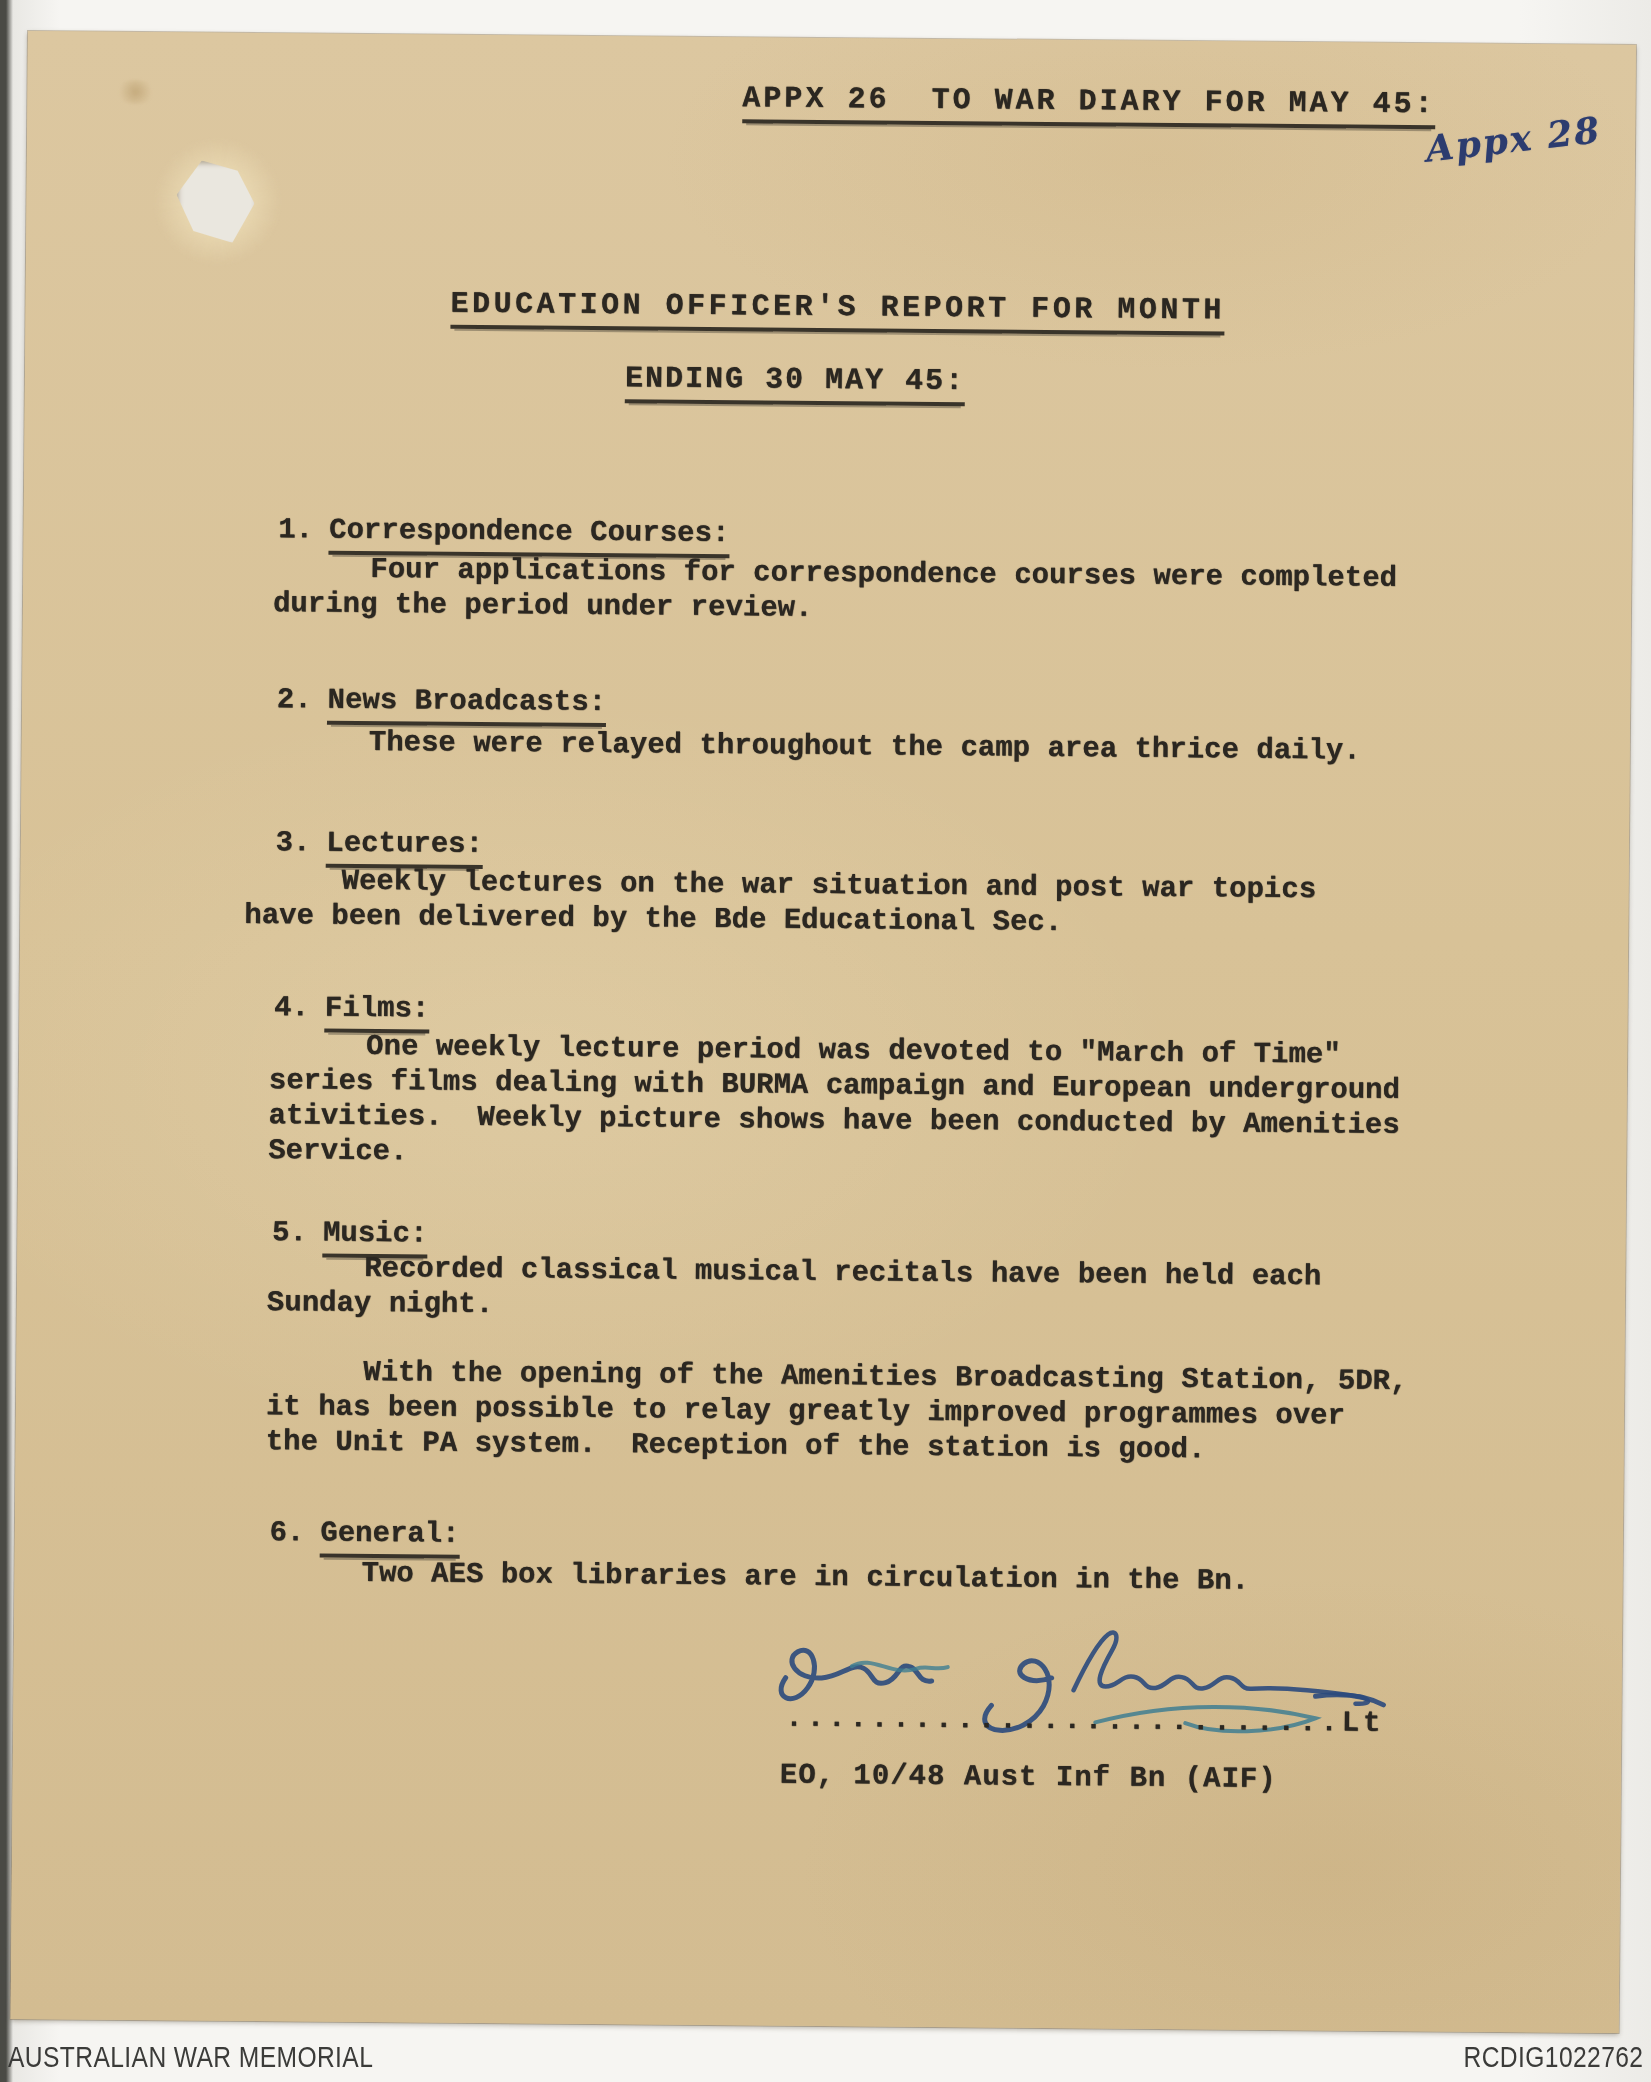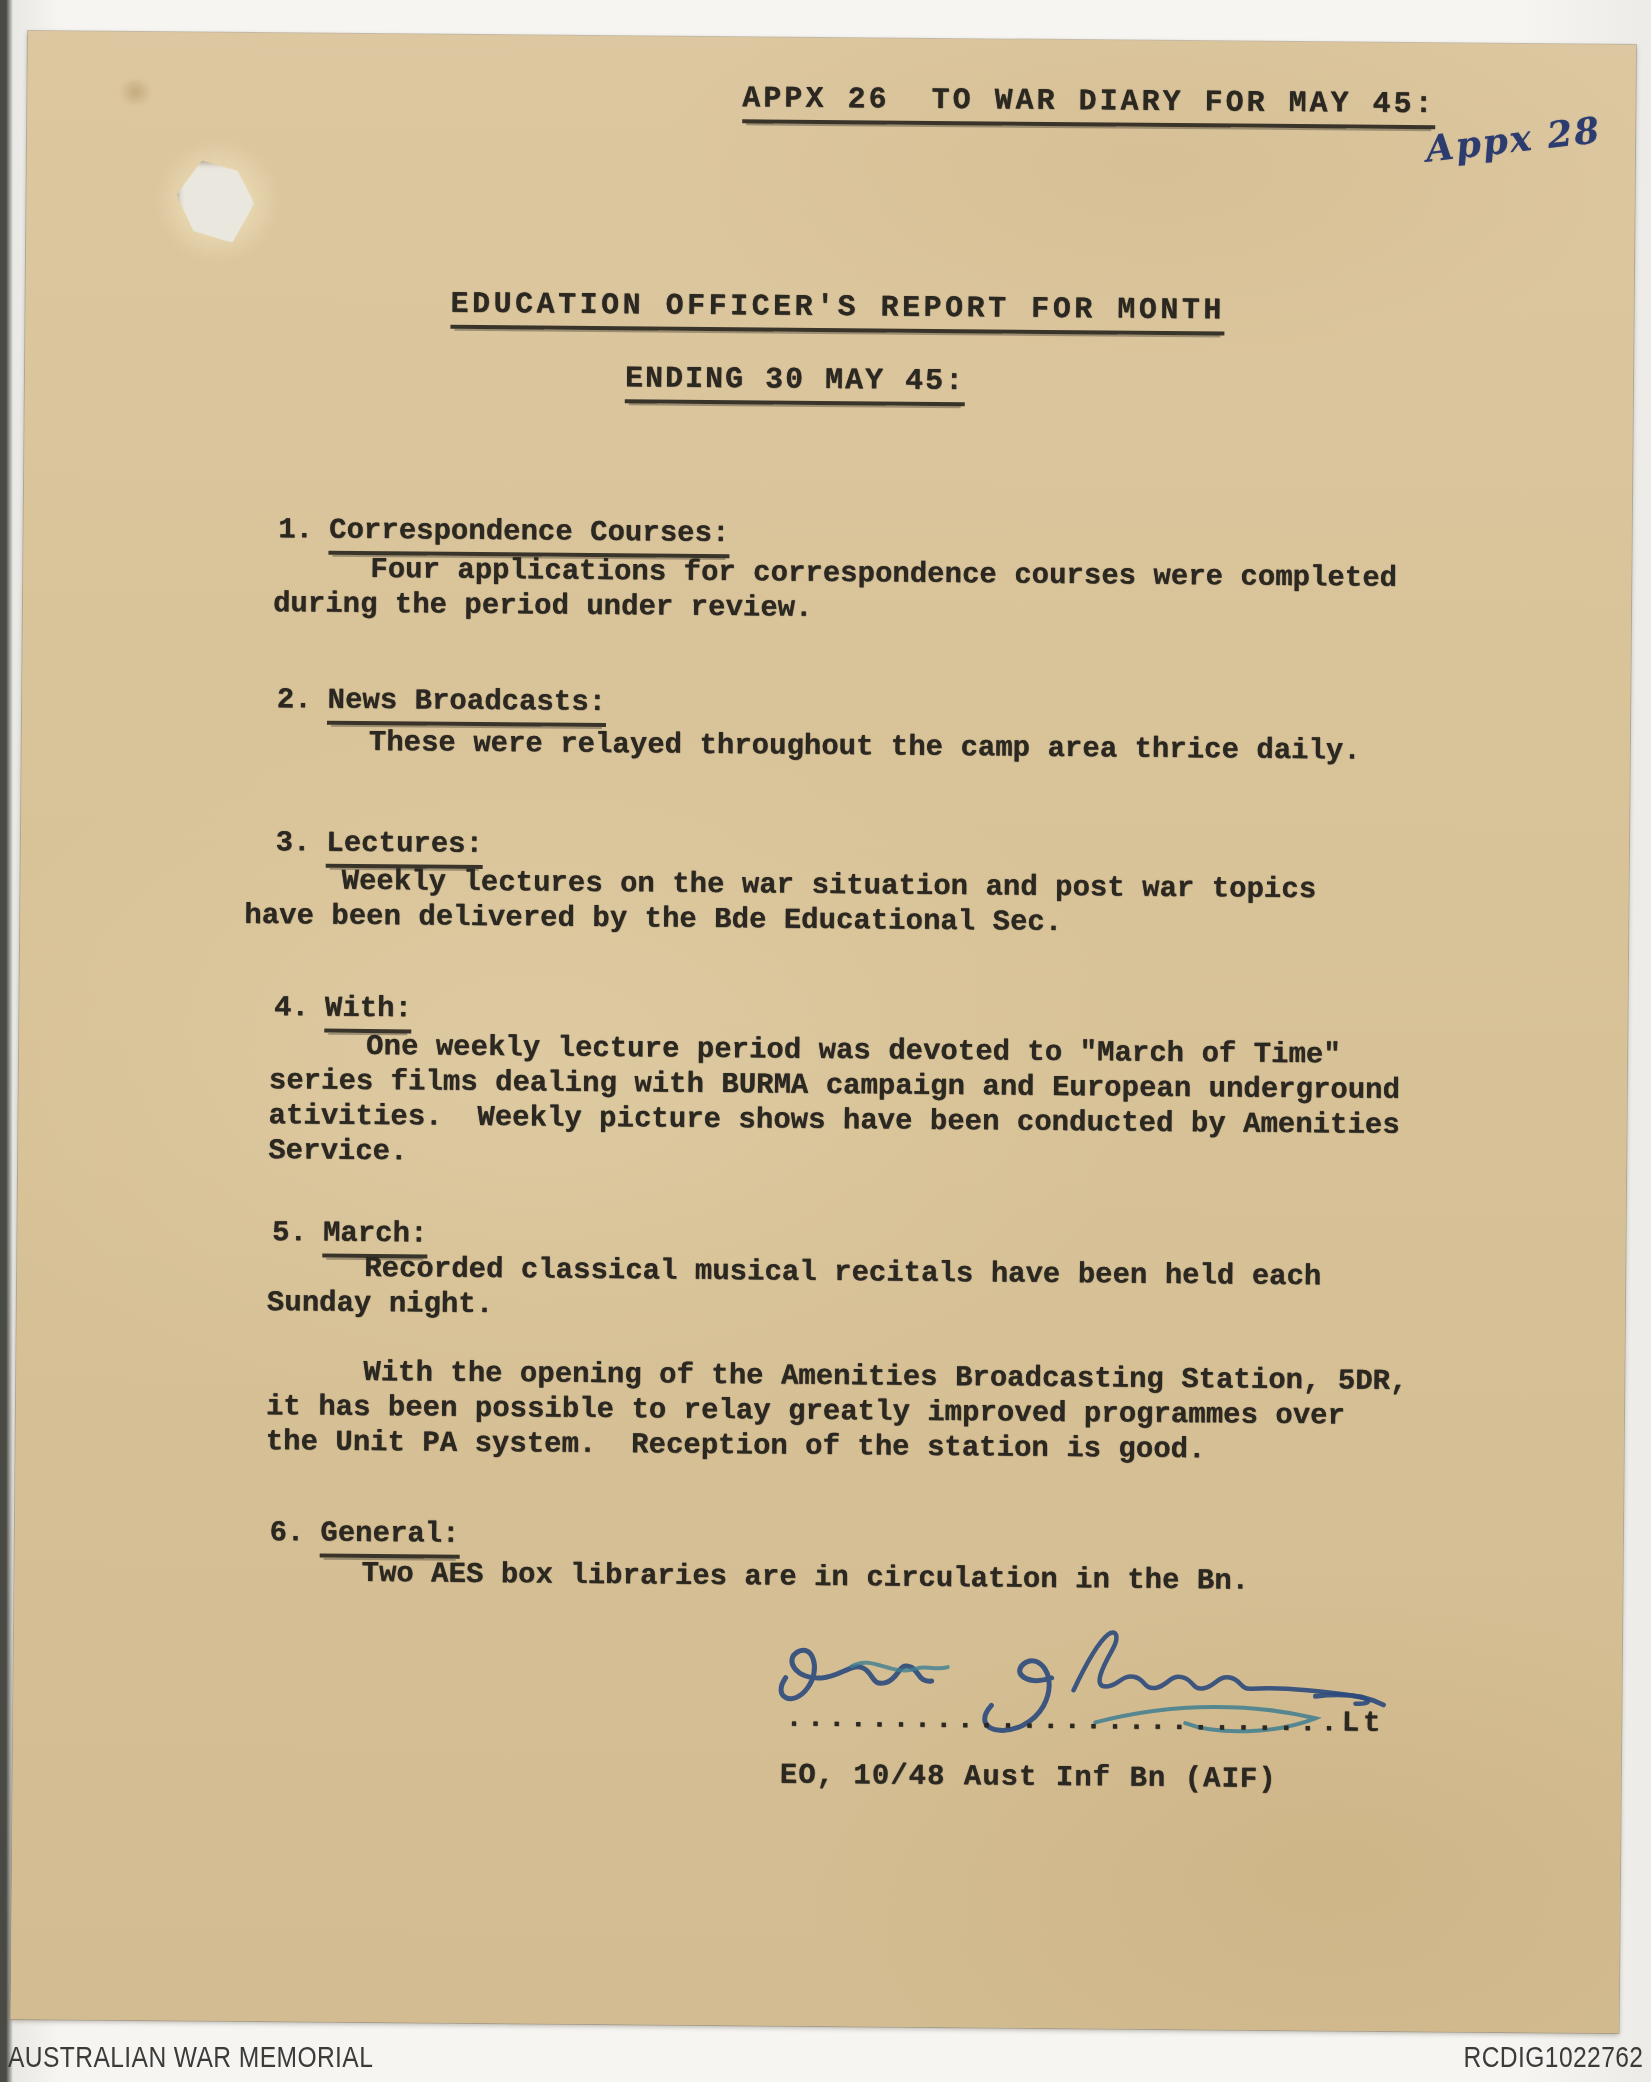--- a/index.html
+++ b/index.html
@@ -99,31 +99,31 @@
 
   <div class="sec ink" style="top:760px">
     <span class="num">3.</span><span class="u">Lectures:</span>
   </div>
   <div class="para ink" style="top:830px;left:224px">
     <div class="line first">Weekly lectures on the war situation and post war topics</div>
     <div class="line">have been delivered by the Bde Educational Sec.</div>
   </div>
 
   <div class="sec ink" style="top:925px">
-    <span class="num">4.</span><span class="u">With:</span>
+    <span class="num">4.</span><span class="u">Films:</span>
   </div>
   <div class="para ink" style="top:995px">
     <div class="line first">One weekly lecture period was devoted to "March of Time"</div>
     <div class="line">series films dealing with BURMA campaign and European underground</div>
     <div class="line">ativities.  Weekly picture shows have been conducted by Amenities</div>
     <div class="line">Service.</div>
   </div>
 
   <div class="sec ink" style="top:1150px">
-    <span class="num">5.</span><span class="u">March:</span>
+    <span class="num">5.</span><span class="u">Music:</span>
   </div>
   <div class="para ink" style="top:1217px">
     <div class="line first">Recorded classical musical recitals have been held each</div>
     <div class="line">Sunday night.</div>
   </div>
   <div class="para ink" style="top:1321px">
     <div class="line first">With the opening of the Amenities Broadcasting Station, 5DR,</div>
     <div class="line">it has been possible to relay greatly improved programmes over</div>
     <div class="line">the Unit PA system.  Reception of the station is good.</div>
   </div>

